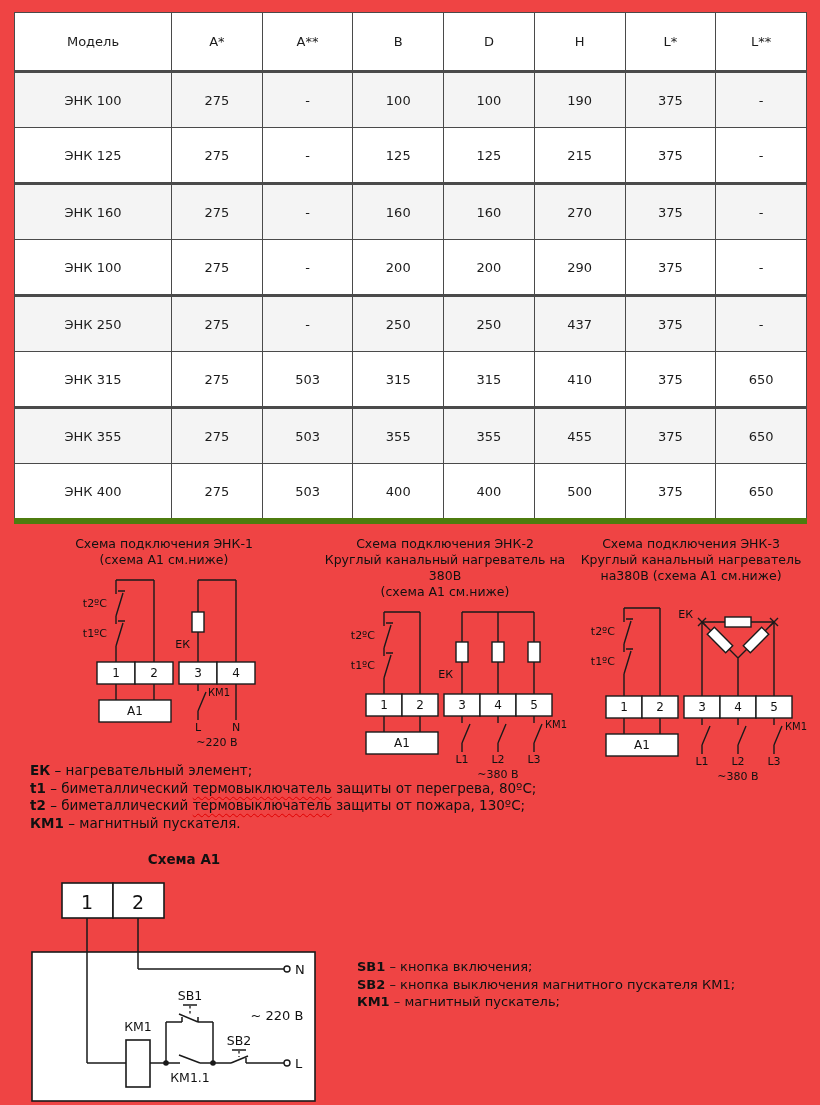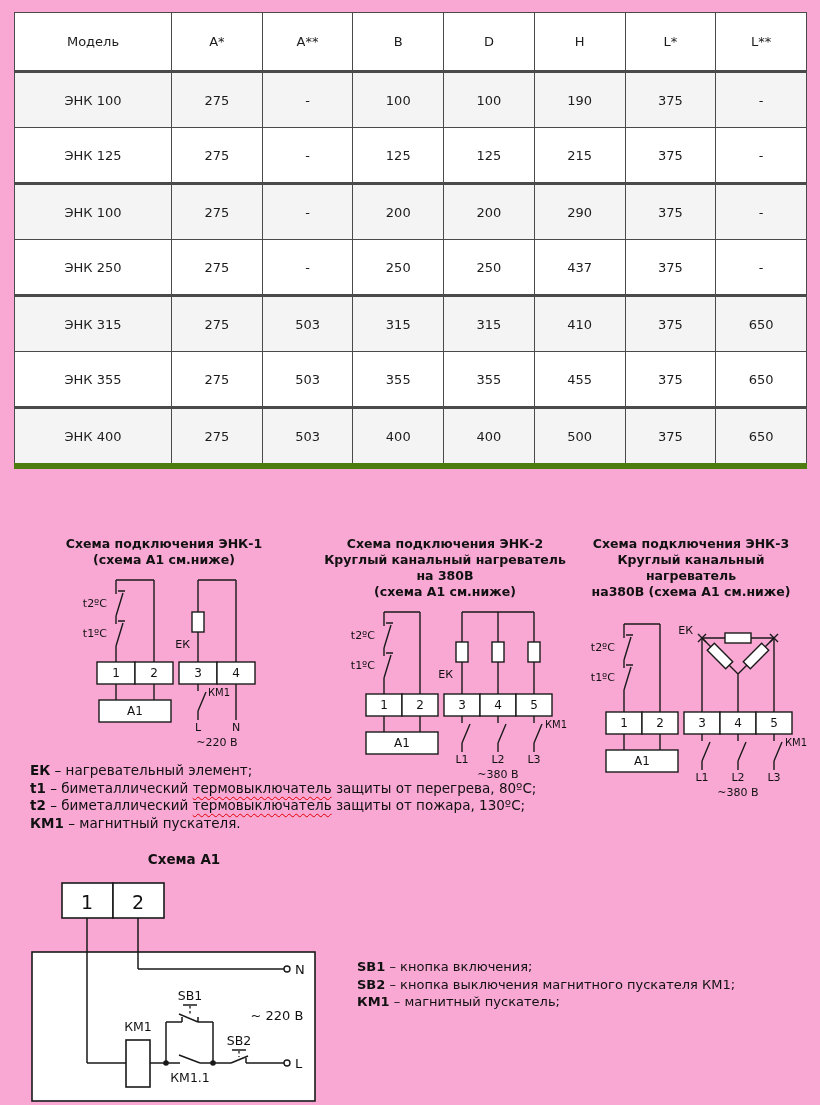--- a/index.html
+++ b/index.html
@@ -1,32 +1,32 @@
 <!DOCTYPE html>
 <html><head>
 <meta charset="utf-8">
 <style>
   html,body{margin:0;padding:0;background:#fff;}
-  .page{position:relative;width:820px;height:1105px;background:#f9a8d4;overflow:hidden;
+  .page{position:relative;width:820px;height:1105px;background:#ef4444;overflow:hidden;
         font-family:"DejaVu Sans","Liberation Sans",sans-serif;color:#1c1c1c;}
   
   table.spec{position:absolute;left:14px;top:12px;width:793px;border-collapse:collapse;table-layout:fixed;}
   table.spec th,table.spec td{border:1px solid #4a4a4a;text-align:center;vertical-align:middle;
         font-size:13px;font-weight:normal;color:#1c1c1c;background:#fff;padding:0;}
   table.spec thead th{height:57px;}
   table.spec tbody td{height:54px;}
   table.spec tbody tr:nth-child(odd) td{background:#f4f4f4;border-top:3px solid #4a4a4a;}
   table.spec tbody tr:last-child td{border-bottom:6px solid #4d7c0f;}
   
   .diagrams{position:absolute;left:14px;top:536px;width:792px;display:flex;justify-content:space-between;}
   .diag-col{display:flex;flex-direction:column;align-items:center;}
   .diag-col.c1{width:300px;}
   .diag-col.c2{width:262px;}
   .diag-col.c3{width:230px;}
-  .diag-title{font-size:12.5px;font-weight:bold;text-align:center;line-height:1.28;color:#111;}
+  .diag-title{font-size:12.5px;font-weight:normal;text-align:center;line-height:1.28;color:#111;}
   svg{display:block;}
   .wire{stroke:#1a1a1a;stroke-width:1.4;fill:none;}
   .wire2{stroke:#1a1a1a;stroke-width:1.5;fill:none;}
   .box{fill:#fff;stroke:#1a1a1a;stroke-width:1.4;}
   .box2{fill:#fff;stroke:#1a1a1a;stroke-width:1.6;}
   .dash{stroke:#1a1a1a;stroke-width:1.3;fill:none;stroke-dasharray:2.5,2.5;}
   .node{fill:#1a1a1a;stroke:none;}
   .term-o{fill:#fff;stroke:#1a1a1a;stroke-width:1.4;}
   text{fill:#111;}
   .lbl{font-size:11px;}
@@ -91,20 +91,30 @@
         <td>ЭНК 125</td>
           <td>275</td>
           <td>-</td>
           <td>125</td>
           <td>125</td>
           <td>215</td>
           <td>375</td>
           <td>-</td>
       </tr>
       <tr>
+        <td>ЭНК 160</td>
+          <td>275</td>
+          <td>-</td>
+          <td>160</td>
+          <td>160</td>
+          <td>270</td>
+          <td>375</td>
+          <td>-</td>
+      </tr>
+      <tr>
         <td>ЭНК 100</td>
           <td>275</td>
           <td>-</td>
           <td>200</td>
           <td>200</td>
           <td>290</td>
           <td>375</td>
           <td>-</td>
       </tr>
       <tr>

